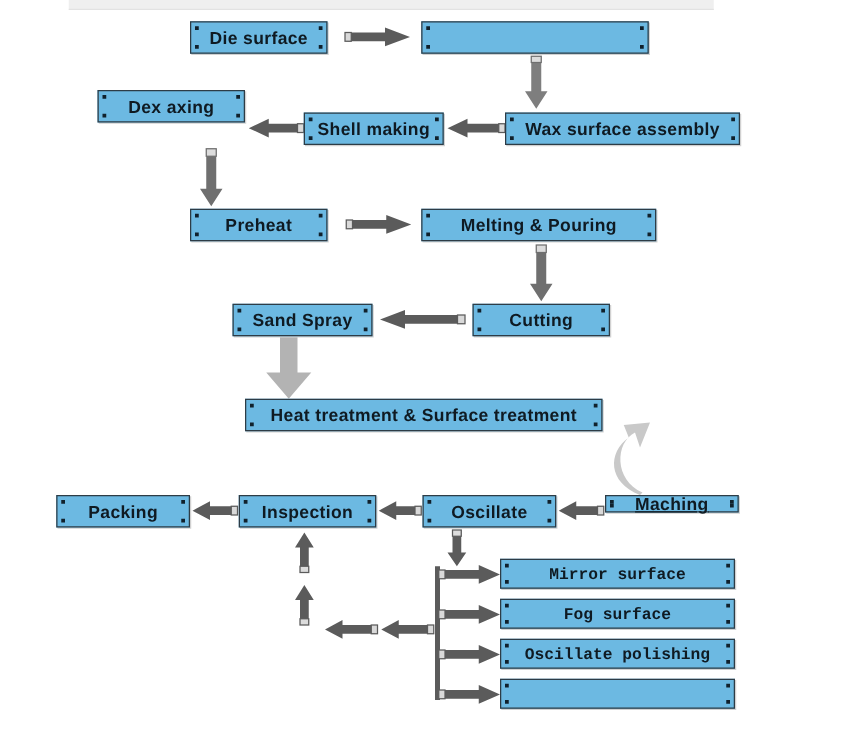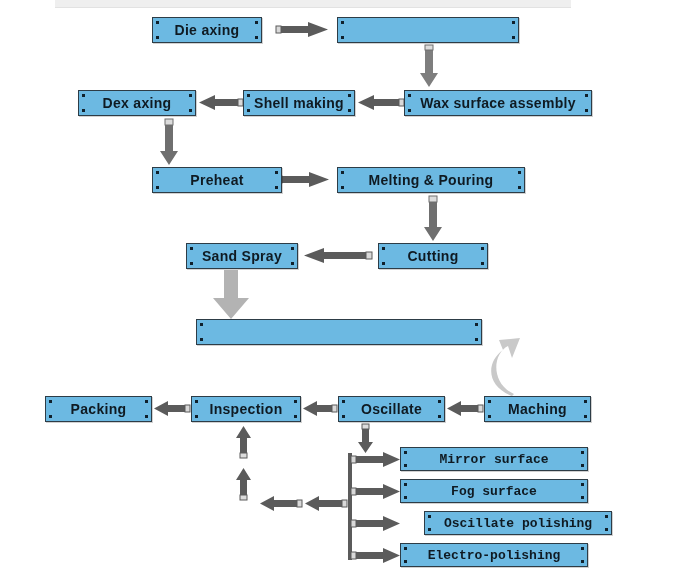--- a/index.html
+++ b/index.html
@@ -230,21 +230,21 @@
       <rect x="4" y="27" width="7" height="5" fill="#dcdcdc" stroke="#5b5b5b" stroke-width="1"></rect>
     </svg>
   </div>
 
   <div id="nodes-layer">
       <div class="node" style="left: 152px; top: 17px; width: 110px; height: 26px; background: rgb(108, 185, 226); border-color: rgb(45, 60, 70);">
         <span class="h tl"></span>
         <span class="h tr"></span>
         <span class="h bl"></span>
         <span class="h br"></span>
-        <span>Die axing</span>
+        <span>Die surface</span>
       </div>
       <div class="node" style="left: 337px; top: 17px; width: 182px; height: 26px; background: rgb(108, 185, 226); border-color: rgb(45, 60, 70);">
         <span class="h tl"></span>
         <span class="h tr"></span>
         <span class="h bl"></span>
         <span class="h br"></span>
       </div>
       <div class="node" style="left: 404px; top: 90px; width: 188px; height: 26px; background: rgb(108, 185, 226); border-color: rgb(45, 60, 70);">
         <span class="h tl"></span>
         <span class="h tr"></span>
@@ -252,28 +252,28 @@
         <span class="h br"></span>
         <span>Wax surface assembly</span>
       </div>
       <div class="node" style="left: 243px; top: 90px; width: 112px; height: 26px; background: rgb(108, 185, 226); border-color: rgb(45, 60, 70);">
         <span class="h tl"></span>
         <span class="h tr"></span>
         <span class="h bl"></span>
         <span class="h br"></span>
         <span>Shell making</span>
       </div>
-      <div class="node" style="left: 78px; top: 90px; width: 118px; height: 26px; background: rgb(108, 185, 226); border-color: rgb(45, 60, 70);">
+      <div class="node" style="left: 78px; top: 72px; width: 118px; height: 26px; background: rgb(108, 185, 226); border-color: rgb(45, 60, 70);">
         <span class="h tl"></span>
         <span class="h tr"></span>
         <span class="h bl"></span>
         <span class="h br"></span>
         <span>Dex axing</span>
       </div>
-      <div class="node" style="left: 152px; top: 167px; width: 130px; height: 26px; background: rgb(108, 185, 226); border-color: rgb(45, 60, 70);">
+      <div class="node" style="left: 152px; top: 167px; width: 110px; height: 26px; background: rgb(108, 185, 226); border-color: rgb(45, 60, 70);">
         <span class="h tl"></span>
         <span class="h tr"></span>
         <span class="h bl"></span>
         <span class="h br"></span>
         <span>Preheat</span>
       </div>
       <div class="node" style="left: 337px; top: 167px; width: 188px; height: 26px; background: rgb(108, 185, 226); border-color: rgb(45, 60, 70);">
         <span class="h tl"></span>
         <span class="h tr"></span>
         <span class="h bl"></span>
@@ -292,22 +292,23 @@
         <span class="h tr"></span>
         <span class="h bl"></span>
         <span class="h br"></span>
         <span>Sand Spray</span>
       </div>
       <div class="node" style="left: 196px; top: 319px; width: 286px; height: 26px; background: rgb(108, 185, 226); border-color: rgb(45, 60, 70);">
         <span class="h tl"></span>
         <span class="h tr"></span>
         <span class="h bl"></span>
         <span class="h br"></span>
-      </div>
-      <div class="node" style="left: 484px; top: 396px; width: 107px; height: 26px; background: rgb(108, 185, 226); border-color: rgb(45, 60, 70);">
+        <span>Heat treatment &amp; Surface treatment</span>
+      </div>
+      <div class="node" style="left: 484px; top: 396px; width: 107px; height: 14px; background: rgb(108, 185, 226); border-color: rgb(45, 60, 70); text-decoration: underline;">
         <span class="h tl"></span>
         <span class="h tr"></span>
         <span class="h bl"></span>
         <span class="h br"></span>
         <span>Maching</span>
       </div>
       <div class="node" style="left: 338px; top: 396px; width: 107px; height: 26px; background: rgb(108, 185, 226); border-color: rgb(45, 60, 70);">
         <span class="h tl"></span>
         <span class="h tr"></span>
         <span class="h bl"></span>
@@ -335,29 +336,28 @@
         <span class="h br"></span>
         <span>Mirror surface</span>
       </div>
       <div class="node mono" style="left: 400px; top: 479px; width: 188px; height: 24px; background: rgb(108, 185, 226); border-color: rgb(45, 60, 70); text-align: right;">
         <span class="h tl"></span>
         <span class="h tr"></span>
         <span class="h bl"></span>
         <span class="h br"></span>
         <span>Fog surface</span>
       </div>
-      <div class="node mono" style="left: 400px; top: 511px; width: 188px; height: 24px; background: rgb(108, 185, 226); border-color: rgb(45, 60, 70); margin-left: 24px;">
+      <div class="node mono" style="left: 400px; top: 511px; width: 188px; height: 24px; background: rgb(108, 185, 226); border-color: rgb(45, 60, 70);">
         <span class="h tl"></span>
         <span class="h tr"></span>
         <span class="h bl"></span>
         <span class="h br"></span>
         <span>Oscillate polishing</span>
       </div>
       <div class="node mono" style="left: 400px; top: 543px; width: 188px; height: 24px; background: rgb(108, 185, 226); border-color: rgb(45, 60, 70);">
         <span class="h tl"></span>
         <span class="h tr"></span>
         <span class="h bl"></span>
         <span class="h br"></span>
-        <span>Electro-polishing</span>
       </div>
     </div>
 
 </div>
 
 </body></html>

